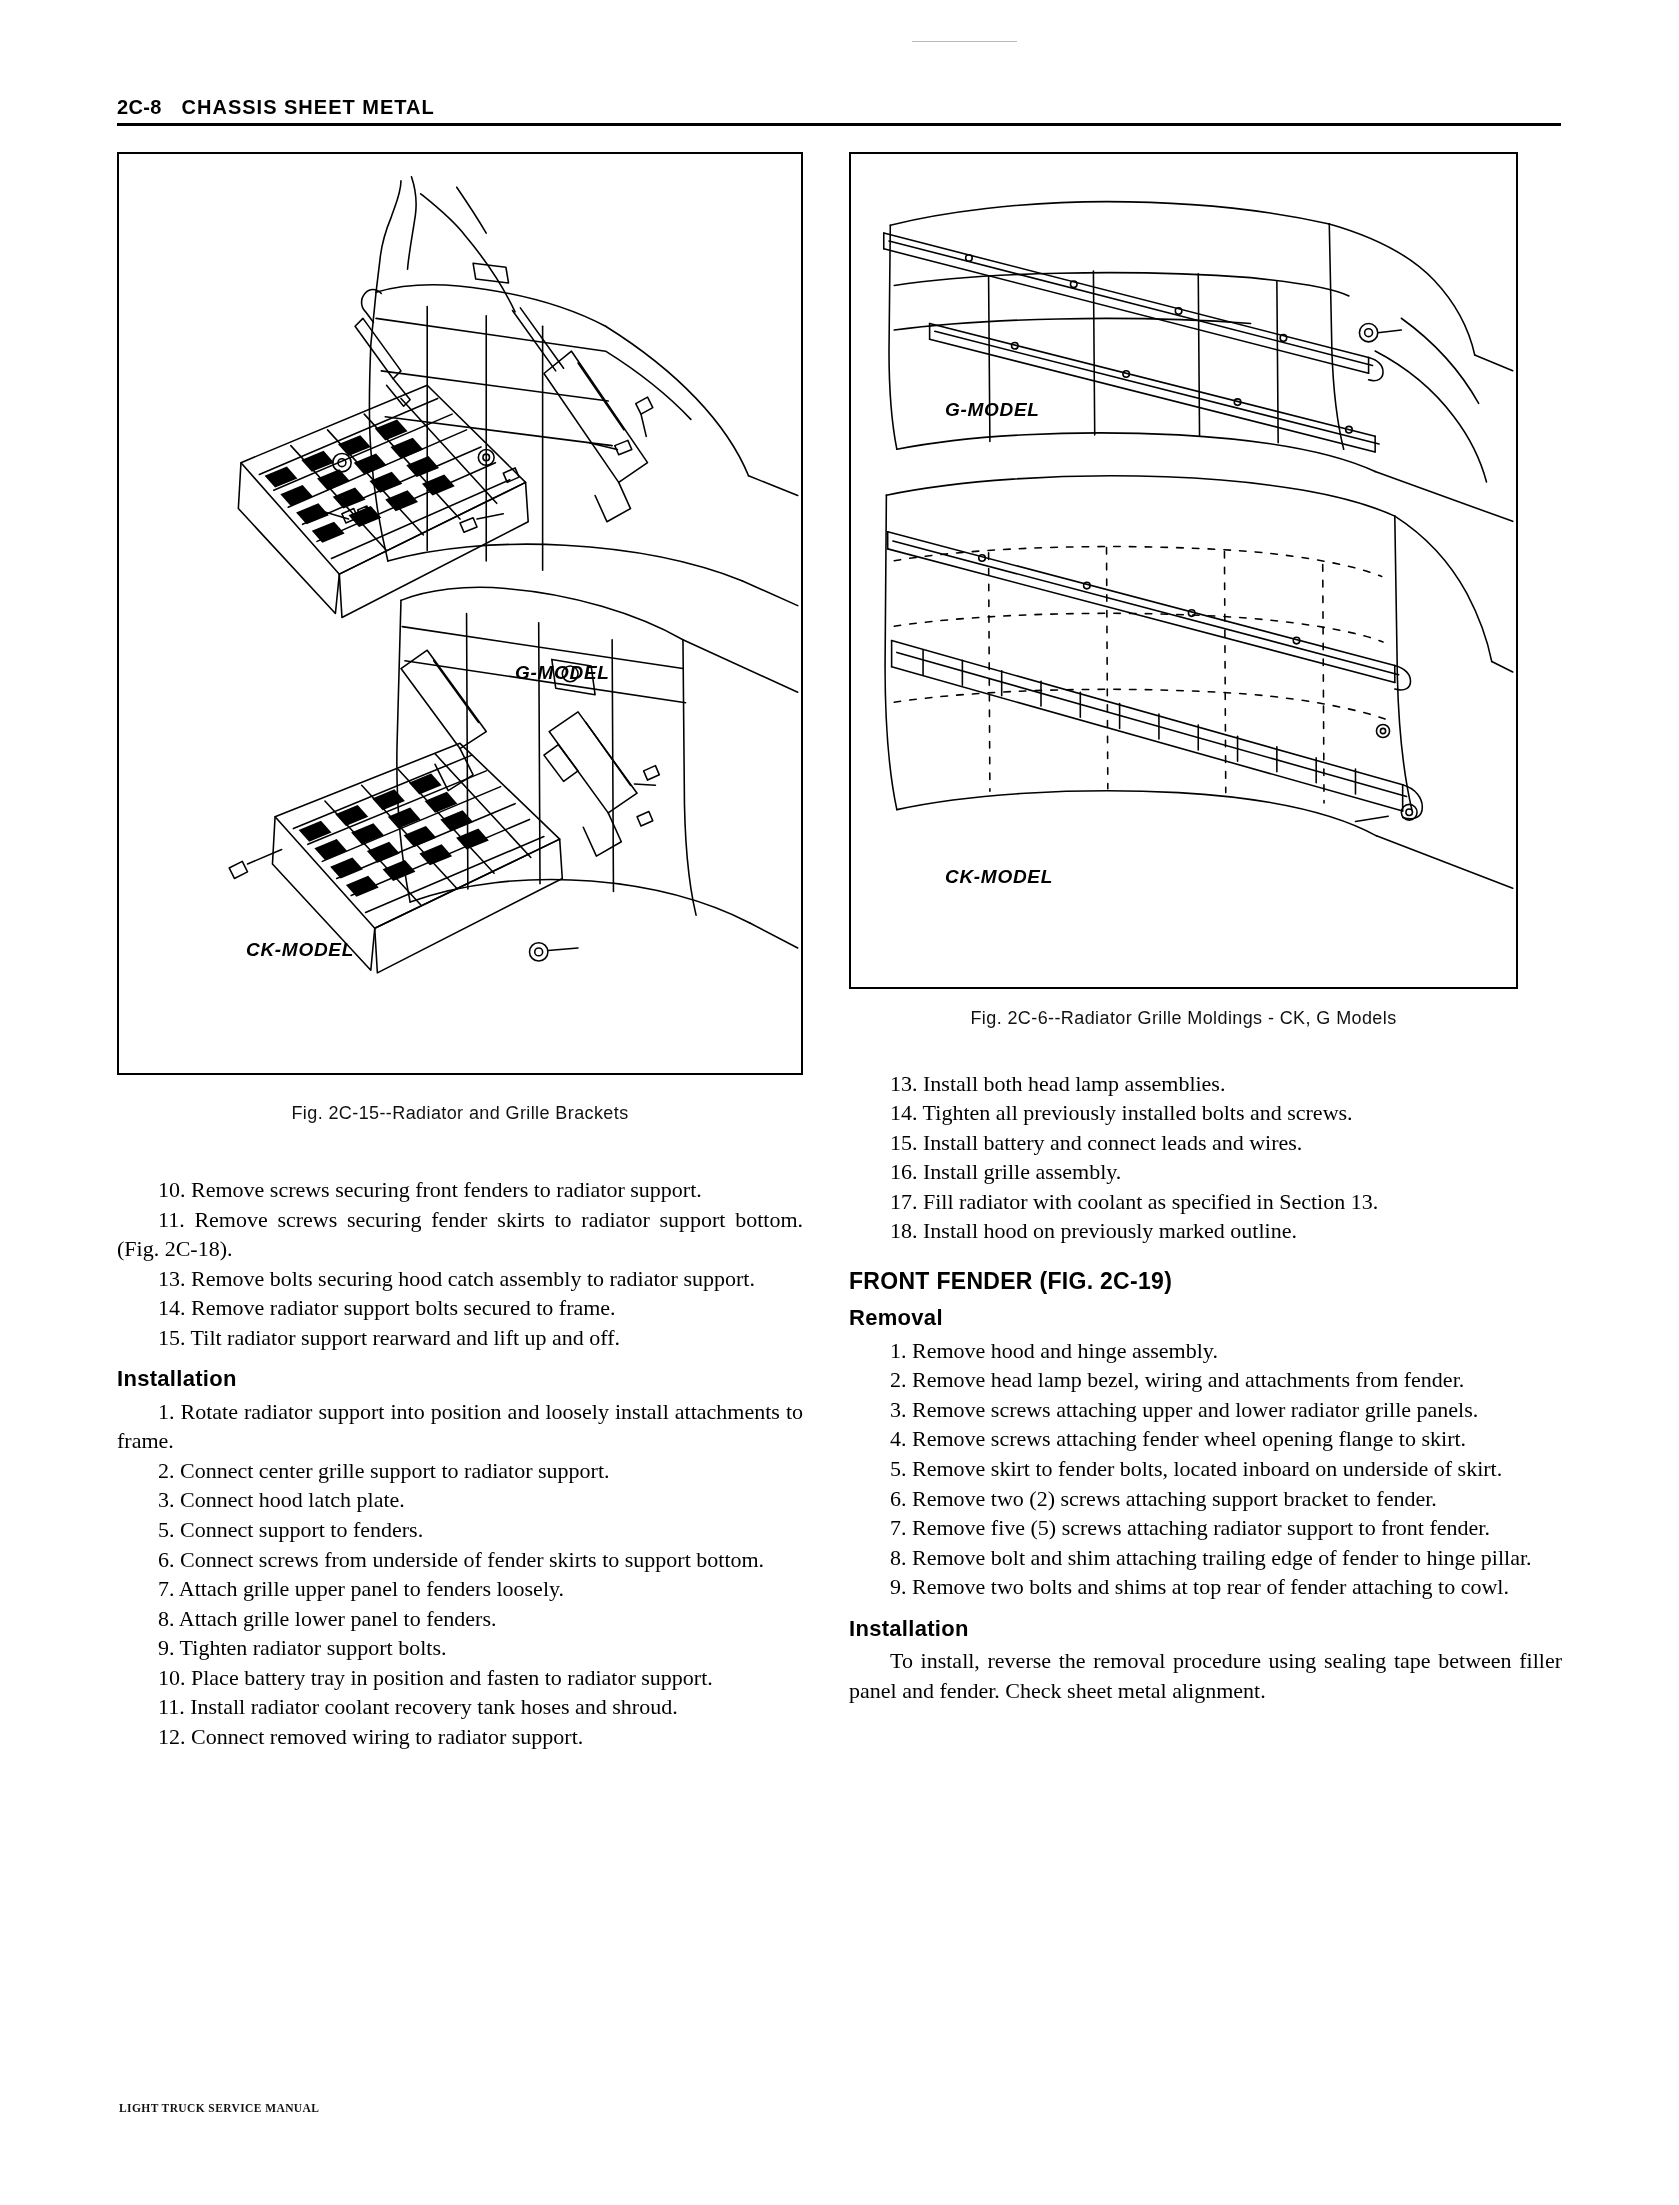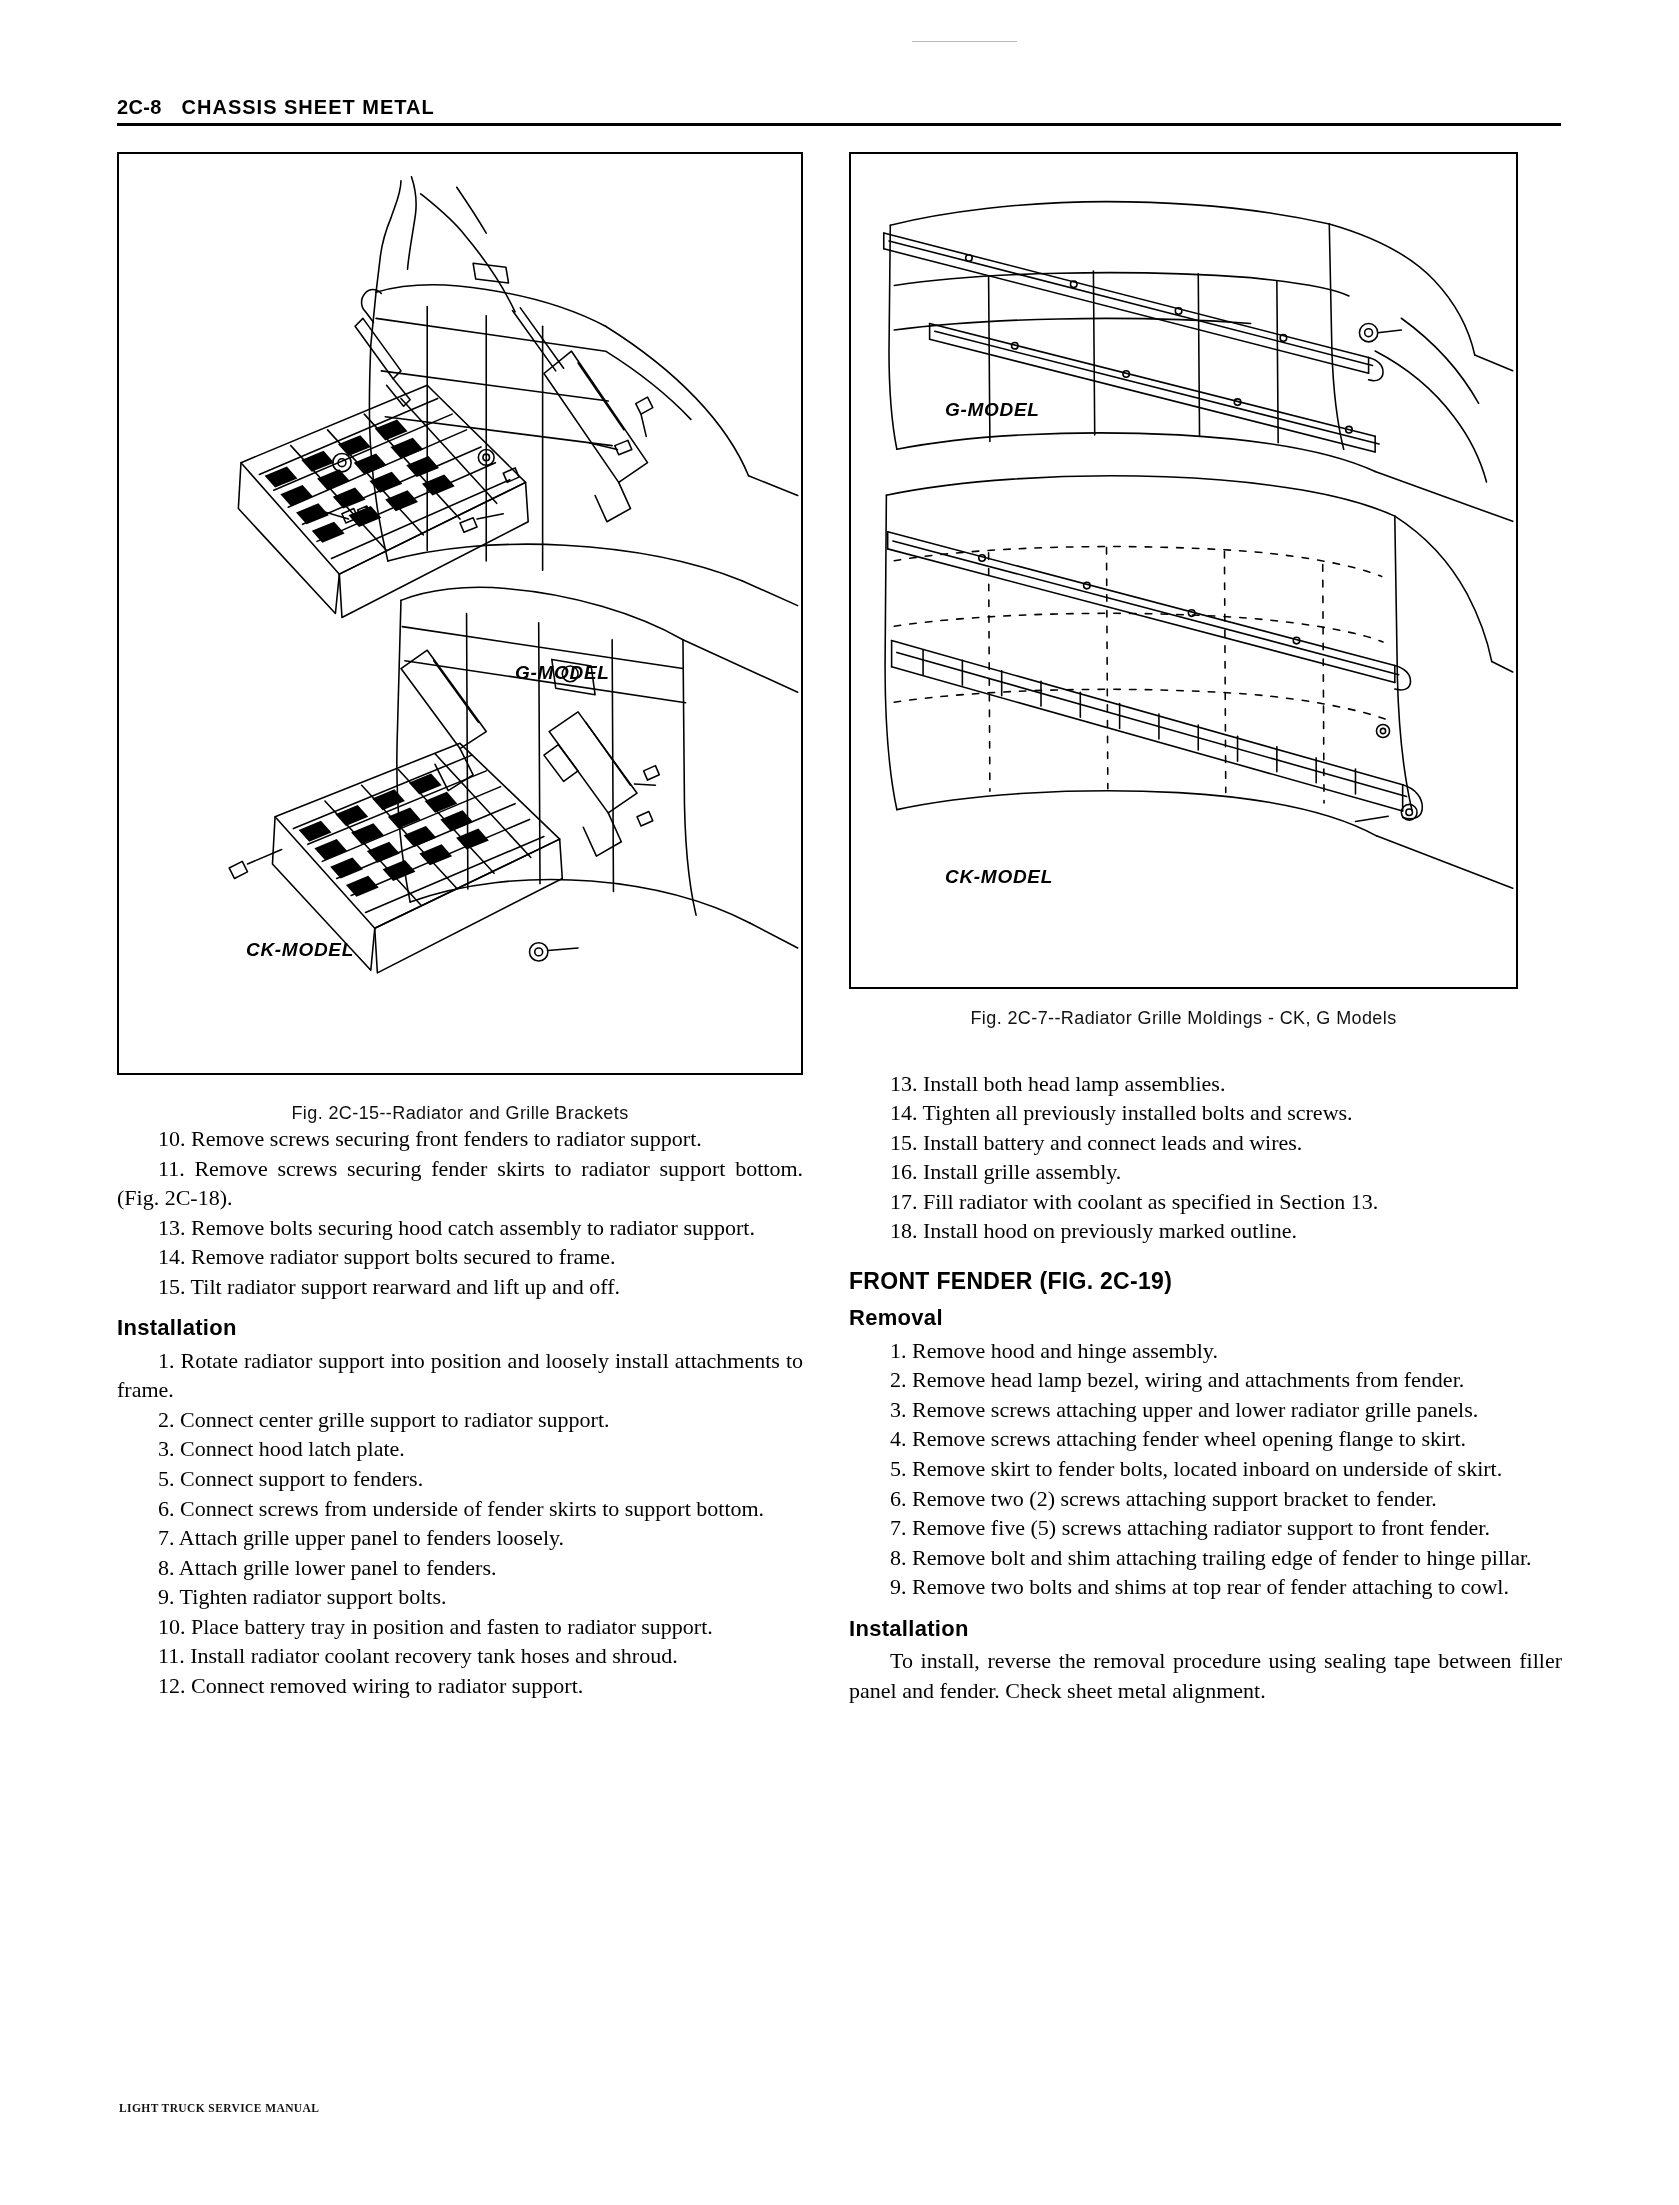--- a/index.html
+++ b/index.html
@@ -326,21 +326,21 @@
           </g>
         </g>
       </svg>
 
       <div class="art-label" style="left:396px; top:508px;">G-MODEL</div>
       <div class="art-label" style="left:127px; top:785px;">CK-MODEL</div>
     </div>
 
     <div class="fig-caption">Fig. 2C-15--Radiator and Grille Brackets</div>
 
-    <div class="body-text" style="">
+    <div class="body-text" style="margin-top:51px;">
       <p class="list-line">10. Remove screws securing front fenders to radiator support.</p>
       <p class="list-line">11. Remove screws securing fender skirts to radiator support bottom. (Fig. 2C-18).</p>
       <p class="list-line">13. Remove bolts securing hood catch assembly to radiator support.</p>
       <p class="list-line">14. Remove radiator support bolts secured to frame.</p>
       <p class="list-line">15. Tilt radiator support rearward and lift up and off.</p>
 
       <div class="subhead">Installation</div>
 
       <p class="list-line">1. Rotate radiator support into position and loosely install attachments to frame.</p>
       <p class="list-line">2. Connect center grille support to radiator support.</p>
@@ -472,21 +472,21 @@
             <circle cx="812" cy="880" r="10"></circle>
             <circle cx="812" cy="880" r="4"></circle>
           </g>
         </g>
       </svg>
 
       <div class="art-label" style="left:94px; top:245px;">G-MODEL</div>
       <div class="art-label" style="left:94px; top:712px;">CK-MODEL</div>
     </div>
 
-    <div class="fig-caption fig-caption-right">Fig. 2C-7--Radiator Grille Moldings - CK, G Models</div>
+    <div class="fig-caption fig-caption-right">Fig. 2C-6--Radiator Grille Moldings - CK, G Models</div>
 
     <div class="body-text" style="margin-top:40px;">
       <p class="list-line">13. Install both head lamp assemblies.</p>
       <p class="list-line">14. Tighten all previously installed bolts and screws.</p>
       <p class="list-line">15. Install battery and connect leads and wires.</p>
       <p class="list-line">16. Install grille assembly.</p>
       <p class="list-line">17. Fill radiator with coolant as specified in Section 13.</p>
       <p class="list-line">18. Install hood on previously marked outline.</p>
 
       <div class="section-head">FRONT FENDER (FIG. 2C-19)</div>

